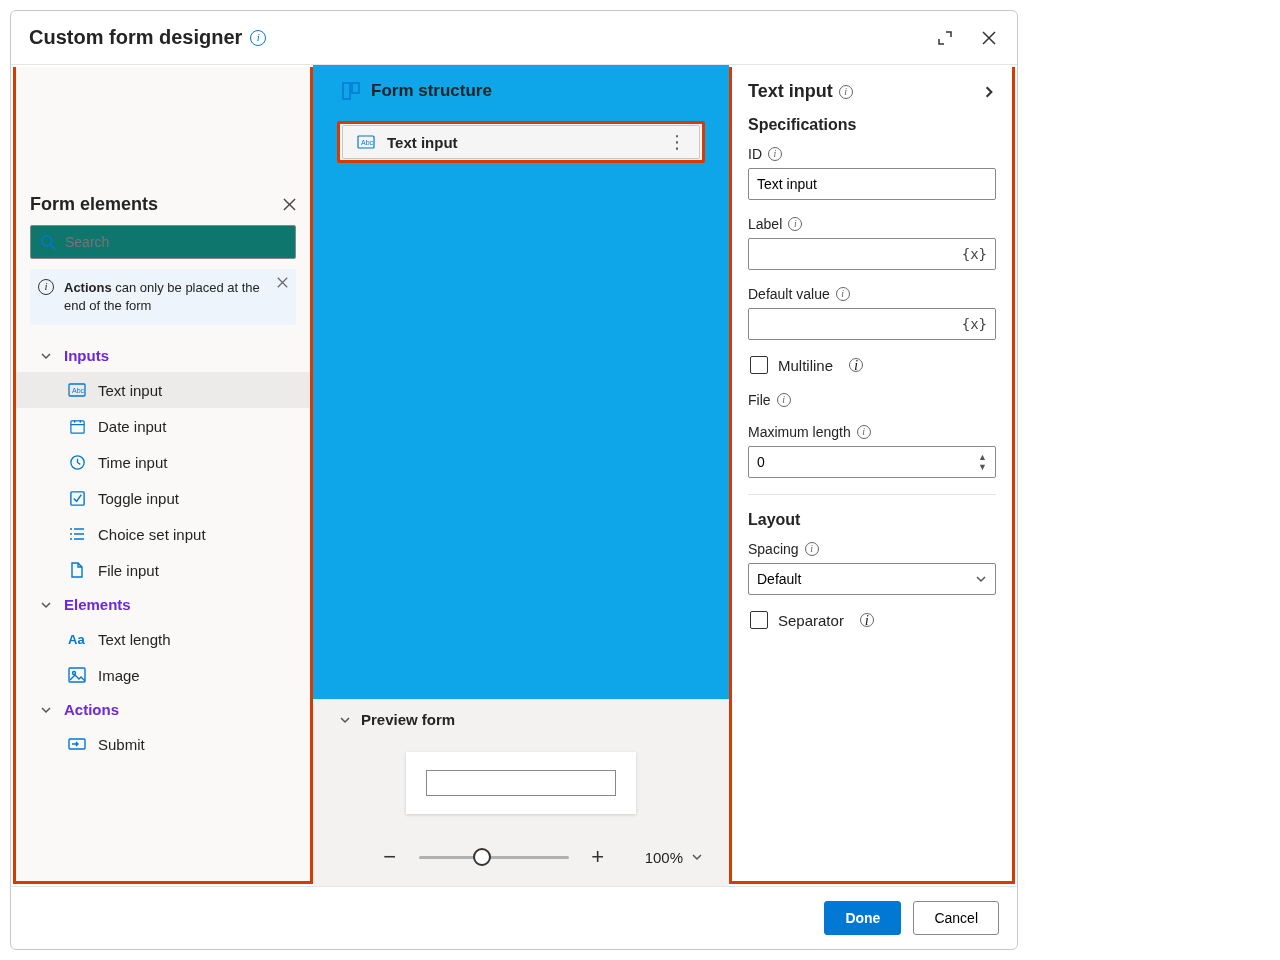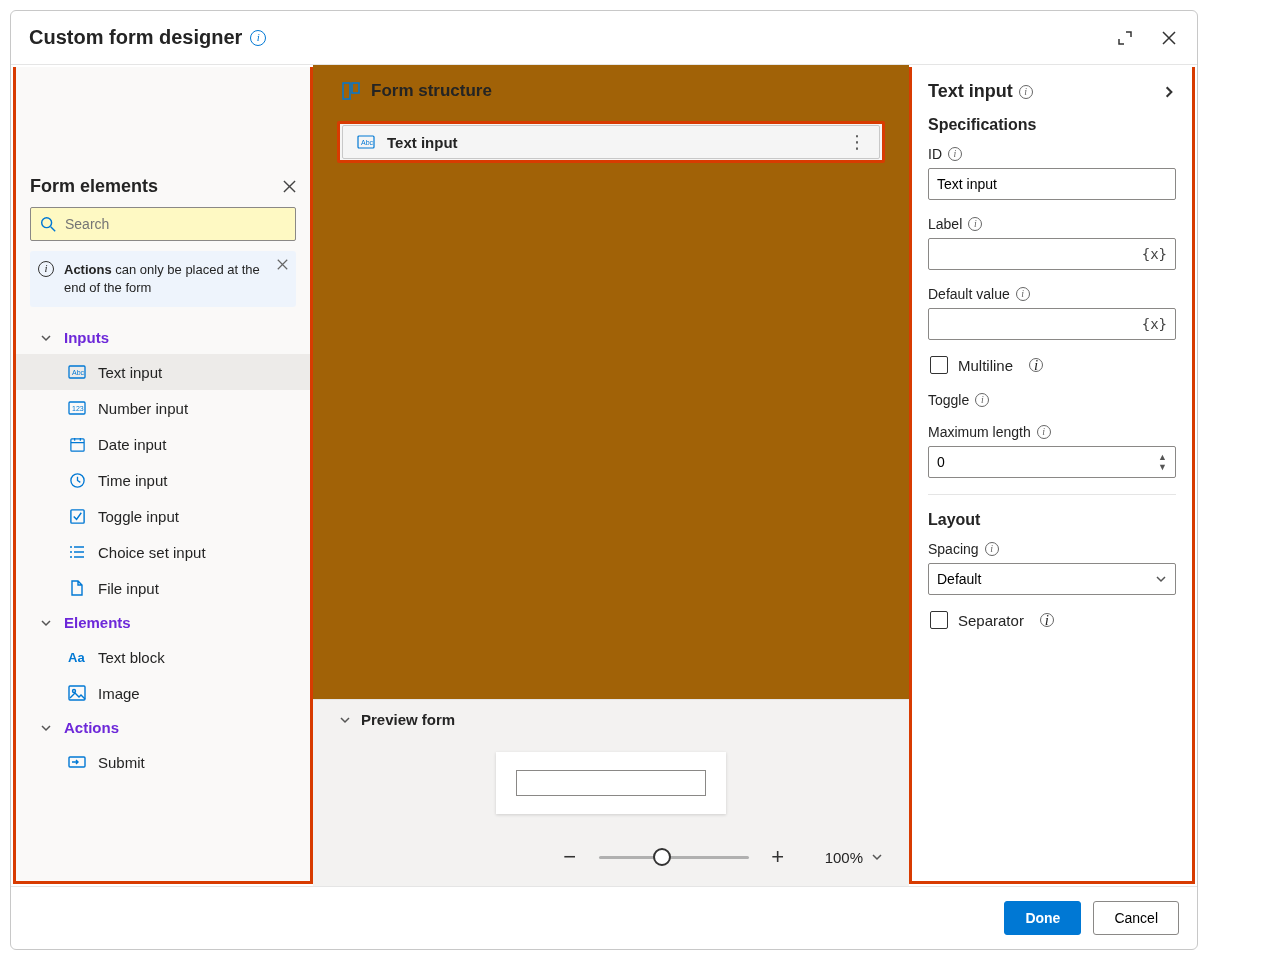--- a/index.html
+++ b/index.html
@@ -1,44 +1,44 @@
 <!DOCTYPE html>
 <html><head>
 <meta charset="utf-8">
 <style>
   * { box-sizing: border-box; margin: 0; padding: 0; font-family: "Segoe UI", Arial, sans-serif; }
   body { background: #fff; padding: 10px; }
-  .window { width: 1188px; height: 940px; border: 1px solid #c8c8c8; border-radius: 6px; display: flex; flex-direction: column; overflow: hidden; position: relative; }
+  .window { width: 1008px; height: 940px; border: 1px solid #c8c8c8; border-radius: 6px; display: flex; flex-direction: column; overflow: hidden; position: relative; }
   .titlebar { display: flex; align-items: center; padding: 10px 18px; height: 54px; border-bottom: 1px solid #e5e5e5;}
   .titlebar .title { font-size: 20px; font-weight: 600; color: #242424; }
   .info-ico { display:inline-block; width:16px; height:16px; border-radius:50%; border:1.3px solid #0078d4; color:#0078d4; font-size:11px; line-height:13px; text-align:center; margin-left:8px; font-style: italic; font-family: Georgia, serif;}
   .info-ico-sm { display:inline-block; width:14px; height:14px; border-radius:50%; border:1px solid #666; color:#666; font-size:10px; line-height:12px; text-align:center; margin-left:6px; font-style: italic; font-family: Georgia, serif; vertical-align: middle;}
   .title-actions { margin-left:auto; display:flex; gap:24px; color:#333;}
   .ico-btn { cursor:pointer; width:20px; height:20px; display:flex; align-items:center; justify-content:center; font-size:16px;}
   .body { flex:1; display:flex; overflow:hidden;}
   
   .left { width: 300px; border-right:4px solid #0f766e; background:#faf9f8; display:flex; flex-direction:column; border:3px solid #d83b01; border-top:none; margin:2px 0 2px 2px;justify-content:center;}
   .left-head { display:flex; align-items:center; padding:12px 14px 10px 14px;}
   .left-head h2 { font-size:18px; font-weight:600; color:#242424;}
   .left-head .close-x { margin-left:auto; font-size:16px; color:#444; cursor:pointer;}
   .search-wrap { padding: 0 14px 10px 14px;}
-  .search-box { display:flex; align-items:center; border:1px solid #8a8886; background:#fef9c3; border-radius:2px; height:34px; padding:0 8px;}
+  .search-box { display:flex; align-items:center; border:1px solid #8a8886; background:#0f766e; border-radius:2px; height:34px; padding:0 8px;}
   .search-box svg { width:18px; height:18px; margin-right:8px;}
   .search-box input { border:none; outline:none; flex:1; font-size:14px; background:transparent;}
   .notice { margin: 0 14px 10px 14px; background:#eef4fc; border-radius:3px; padding:10px 30px 10px 34px; position:relative; font-size:13px; color:#242424; line-height:1.4;}
   .notice .info-round { position:absolute; left:8px; top:10px; width:16px; height:16px; border-radius:50%; border:1.3px solid #333; font-size:11px; line-height:13px; text-align:center; font-style:italic; font-family: Georgia, serif;}
   .notice .dismiss { position:absolute; right:8px; top:8px; font-size:13px; color:#666; cursor:pointer;}
   .tree { padding: 4px 0; overflow:auto;}
   .group-head { display:flex; align-items:center; gap:10px; padding:8px 0 8px 22px; font-weight:600; color:#6d28d9; font-size:15px; cursor:pointer;}
   .chev { width:16px; height:16px; display:flex; align-items:center; justify-content:center;}
   .item { display:flex; align-items:center; gap:12px; padding:9px 0 9px 52px; font-size:15px; color:#242424; cursor:pointer;}
   .item.selected { background:#edebe9;}
   .item .el-ico { width:18px; height:18px; display:flex; align-items:center; justify-content:center; color:#0078d4;}
   
-  .center { flex:1; display:flex; flex-direction:column; background:#a16207;}
+  .center { flex:1; display:flex; flex-direction:column; background:#0ea5e9;}
   .struct-head { display:flex; align-items:center; gap:10px; padding:16px 28px 10px 28px;}
   .struct-head .s-ico { width:20px; height:20px; color:#0078d4;}
   .struct-head h3 { font-size:17px; font-weight:600; color:#242424;}
   .struct-body { padding: 10px 24px;}
   .struct-row { border:3px solid #d83b01; height:42px; display:flex; align-items:center; background:#f5f5f5; border-radius:2px;}
   .struct-row-inner { flex:1; display:flex; align-items:center; padding:0 14px; border:1px solid #c8c8c8; height:34px; margin:0 2px; background:#f5f5f5; border-radius:2px;}
   .struct-row .abc { color:#0078d4; margin-right:12px;}
   .struct-row .more { margin-left:auto; color:#555; font-size:18px; cursor:pointer; letter-spacing:-1px;}
   .center-gap { flex:1;}
   .preview { background:#f3f2f1; border-top:1px solid #e5e5e5; padding:5px 20px 16px 20px;}
@@ -142,29 +142,20 @@
           <span class="el-ico">
               <svg width="18" height="14" viewBox="0 0 18 14" fill="none" stroke="#0078d4" stroke-width="1.3">
                 <rect x="1" y="1" width="16" height="12" rx="1"></rect>
                 <text x="4" y="10" font-size="7" fill="#0078d4" stroke="none" font-family="Arial">Abc</text>
               </svg>
             </span>
           <span>Text input</span>
         </div>
         <div class="item">
           <span class="el-ico">
-              <svg width="18" height="14" viewBox="0 0 18 14" fill="none" stroke="#0078d4" stroke-width="1.3">
-                <rect x="1" y="1" width="16" height="12" rx="1"></rect>
-                <text x="4" y="10" font-size="7" fill="#0078d4" stroke="none" font-family="Arial">123</text>
-              </svg>
-            </span>
-          <span>Number input</span>
-        </div>
-        <div class="item">
-          <span class="el-ico">
               <svg width="17" height="17" viewBox="0 0 18 18" fill="none" stroke="#0078d4" stroke-width="1.3">
                 <rect x="2" y="3" width="14" height="13" rx="1"></rect>
                 <path d="M2 7 L16 7 M6 2 L6 5 M12 2 L12 5"></path>
               </svg>
             </span>
           <span>Date input</span>
         </div>
         <div class="item">
           <span class="el-ico">
               <svg width="17" height="17" viewBox="0 0 18 18" fill="none" stroke="#0078d4" stroke-width="1.4">
@@ -207,21 +198,21 @@
               </svg>
             </span>
           <span>Elements</span>
         </div>
         <div class="item">
           <span class="el-ico">
               <svg width="18" height="16" viewBox="0 0 18 16" fill="#0078d4">
                 <text x="0" y="13" font-size="13" font-weight="600" font-family="Arial">Aa</text>
               </svg>
             </span>
-          <span>Text block</span>
+          <span>Text length</span>
         </div>
         <div class="item">
           <span class="el-ico">
               <svg width="18" height="16" viewBox="0 0 18 16" fill="none" stroke="#0078d4" stroke-width="1.4">
                 <rect x="1" y="1" width="16" height="14" rx="1"></rect>
                 <circle cx="6" cy="6" r="1.5"></circle>
                 <path d="M2 13 L7 8 L11 12 L13 10 L17 14"></path>
               </svg>
             </span>
           <span>Image</span>
@@ -347,21 +338,21 @@
       </div>
 
       <div class="check-row">
         <div class="chkbox"></div>
         <span>Multiline</span>
         <span class="info-ico-sm">i</span>
       </div>
 
       <div class="field">
         <div class="flabel">
-            <span>Toggle</span>
+            <span>File</span>
             <span class="info-ico-sm">i</span>
           </div>
       </div>
 
       <div class="field">
         <div class="flabel">
             <span>Maximum length</span>
             <span class="info-ico-sm">i</span>
           </div>
         <div class="finput spinner">

